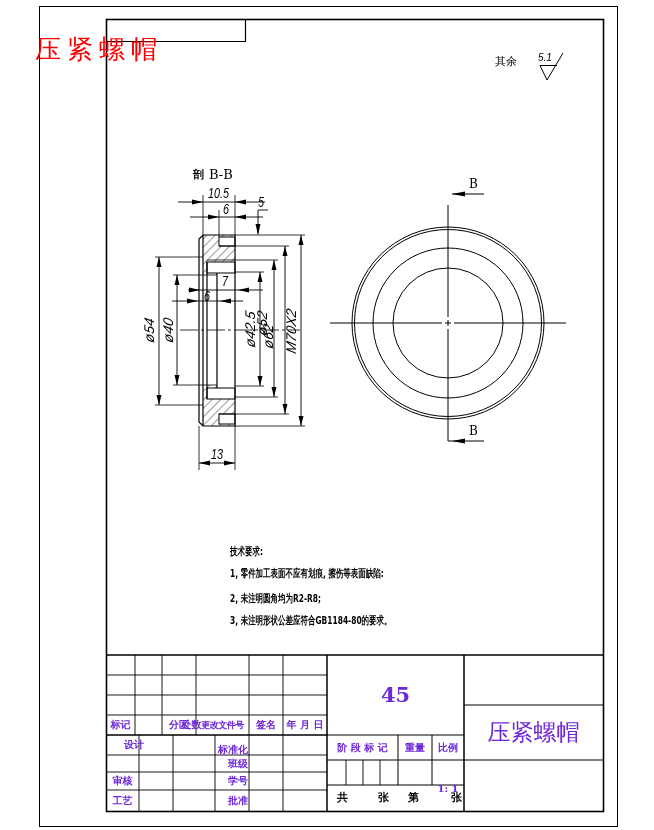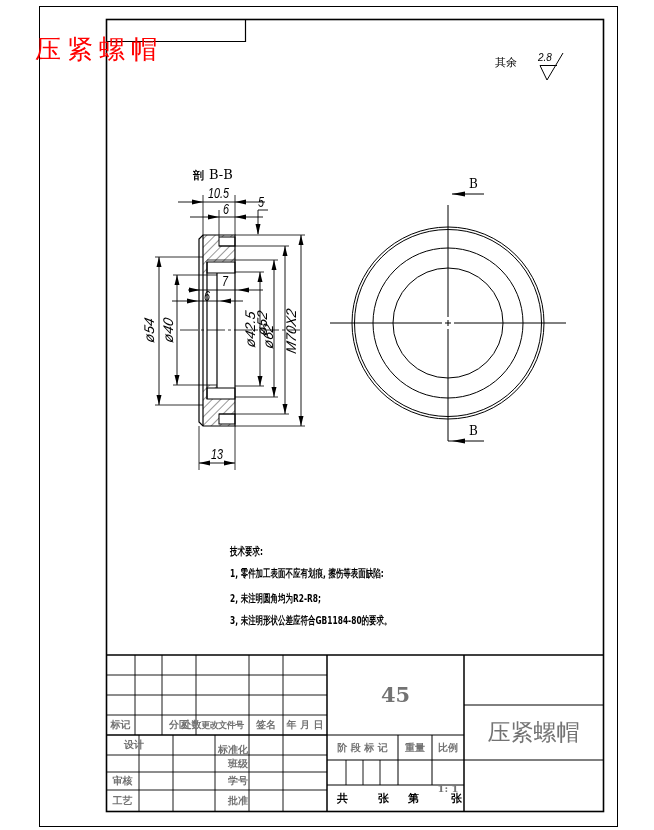--- a/index.html
+++ b/index.html
@@ -1,24 +1,24 @@
 <!DOCTYPE html>
 <html><head>
 <meta charset="utf-8">
 <style>
   html, body { margin: 0; padding: 0; background: #ffffff; }
   #page { position: relative; width: 654px; height: 830px; background: #ffffff; overflow: hidden; }
   svg#drawing { position: absolute; left: 0; top: 0; }
-  .t { position: absolute; white-space: nowrap; color: #000; line-height: 1; font-family: Liberation Serif, serif; }
+  .t { position: absolute; white-space: nowrap; color: #000; line-height: 1; font-family: Liberation Mono, monospace; }
   .red-title { font-family: "DejaVu Serif", serif; font-size: 26px; letter-spacing: 6px; color: #ff0000; }
   .dim { font-family: "Liberation Sans", sans-serif; font-style: italic; font-size: 15px; transform: scaleX(0.72); transform-origin: left top; }
   .dim-rot { position: absolute; white-space: nowrap; line-height: 1; font-family: "Liberation Sans", sans-serif; font-style: italic; font-size: 14px; transform: translate(-50%, -50%) rotate(-90deg) skewX(-12deg); }
   .serif { font-family: "DejaVu Serif", serif; }
   .req { font-family: "DejaVu Sans", sans-serif; font-weight: bold; font-size: 11px; transform: scaleX(0.68); transform-origin: left top; }
-  .cell { position: absolute; display: flex; align-items: center; justify-content: center; font-family: "DejaVu Sans", sans-serif; font-weight: bold; font-size: 10px; white-space: nowrap; color: #737373; }
+  .cell { position: absolute; display: flex; align-items: center; justify-content: center; font-family: "DejaVu Sans", sans-serif; font-weight: bold; font-size: 10px; white-space: nowrap; color: #6d28d9; }
   .cell.right { justify-content: flex-end; padding-right: 1px; box-sizing: border-box; }
   .cell.small { font-size: 9px; letter-spacing: -0.5px; }
 </style>
 </head>
 <body>
 
 <div id="page">
 
   <svg id="drawing" width="654" height="830" viewBox="0 0 654 830">
     <defs>
@@ -178,21 +178,21 @@
       <line x1="464" y1="655" x2="464" y2="811" stroke-width="1.5"></line>
 
       <line x1="464" y1="705" x2="603" y2="705" stroke-width="1"></line>
       <line x1="464" y1="760" x2="603" y2="760" stroke-width="1"></line>
     </g>
   </svg>
 
   <div class="t red-title" style="left:35px;top:36px;">压紧螺帽</div>
 
   <div class="t" style="left:495px;top:57px;font-size:11px;">其余</div>
-  <div class="t" style="left:538px;top:53px;font-size:10px;font-style:italic;font-family:'Liberation Sans',sans-serif;">2.8</div>
+  <div class="t" style="left:538px;top:53px;font-size:10px;font-style:italic;font-family:'Liberation Sans',sans-serif;">5.1</div>
 
   <div class="t" style="left:193px;top:170px;font-size:11px;font-weight:bold;">剖</div>
   <div class="t serif" style="left:209px;top:168px;font-size:13px;">B-B</div>
 
   <div class="t dim" style="left:208px;top:185px;">10.5</div>
   <div class="t dim" style="left:223px;top:201px;">6</div>
   <div class="t dim" style="left:258px;top:194px;">5</div>
   <div class="t dim" style="left:222px;top:273px;">7</div>
   <div class="t dim" style="left:204px;top:288px;">6</div>
   <div class="t dim" style="left:211px;top:446px;">13</div>

